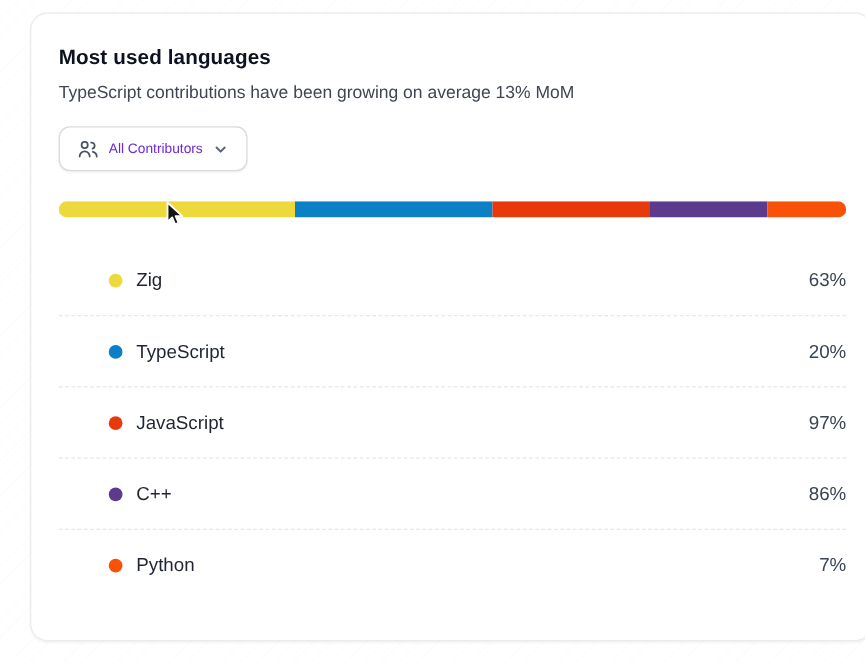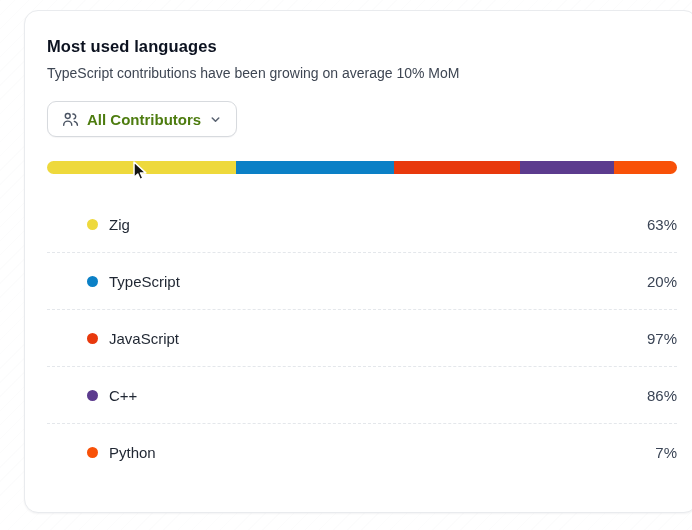--- a/index.html
+++ b/index.html
@@ -42,23 +42,23 @@
     gap: 8px;
     height: 36px;
     padding: 0 14px;
     background: #ffffff;
     border: 1px solid #d7dade;
     border-radius: 9px;
     cursor: pointer;
     box-shadow: 0 1px 1px rgba(16,24,40,0.04);
   }
   .filter-btn .btn-label {
-    font-size: 15px;
-    font-weight: 700;
-    color: #4d7c0f;
+    font-size: 11px;
+    font-weight: 400;
+    color: #6d28d9;
   }
   .stack-bar {
     margin-top: 24px;
     height: 13px;
     width: 100%;
     border-radius: 999px;
     overflow: hidden;
     display: flex;
   }
   .stack-bar .seg { height: 100%; }
@@ -84,21 +84,21 @@
     left: 130px; top: 160px;
     pointer-events: none;
     z-index: 5;
   }
 </style>
 </head>
 <body>
 
 <div class="card">
   <div class="card-title">Most used languages</div>
-  <div class="card-subtitle">TypeScript contributions have been growing on average 10% MoM</div>
+  <div class="card-subtitle">TypeScript contributions have been growing on average 13% MoM</div>
 
   <button class="filter-btn">
     <span style="display:inline-flex;">
       <svg width="17" height="17" viewBox="0 0 16 16" fill="none" stroke="#4a5362" stroke-width="1.35" stroke-linecap="round" stroke-linejoin="round">
         <rect x="3.1" y="2.4" width="4.6" height="4.6" rx="2.2"></rect>
         <path d="M1.6 13.4c0-2.1 1.7-3.9 3.8-3.9s3.8 1.8 3.8 3.9"></path>
         <path d="M10.3 2.9a2.3 2.3 0 0 1 2.6 2.3 2.3 2.3 0 0 1-1.6 2.2"></path>
         <path d="M11.6 9.8c1.7.5 2.9 2 2.9 3.6"></path>
       </svg>
     </span>

